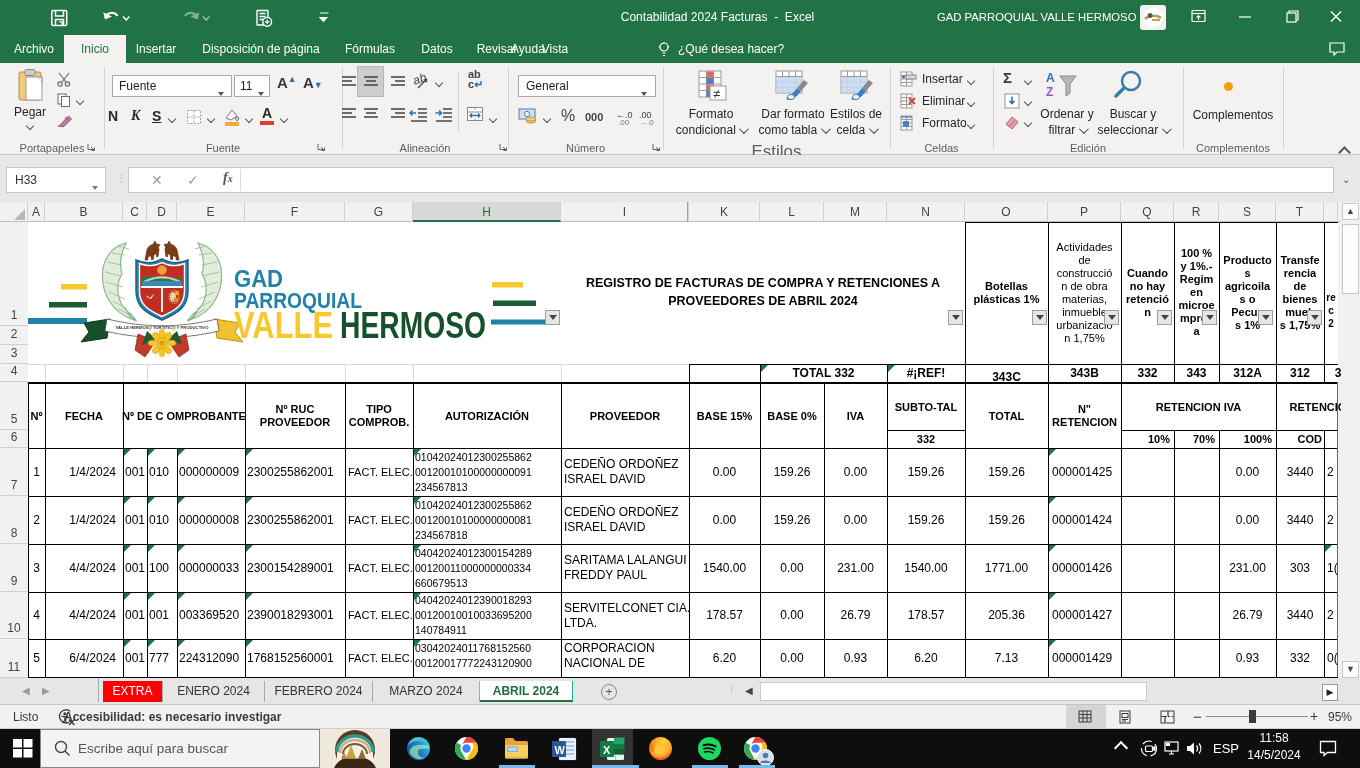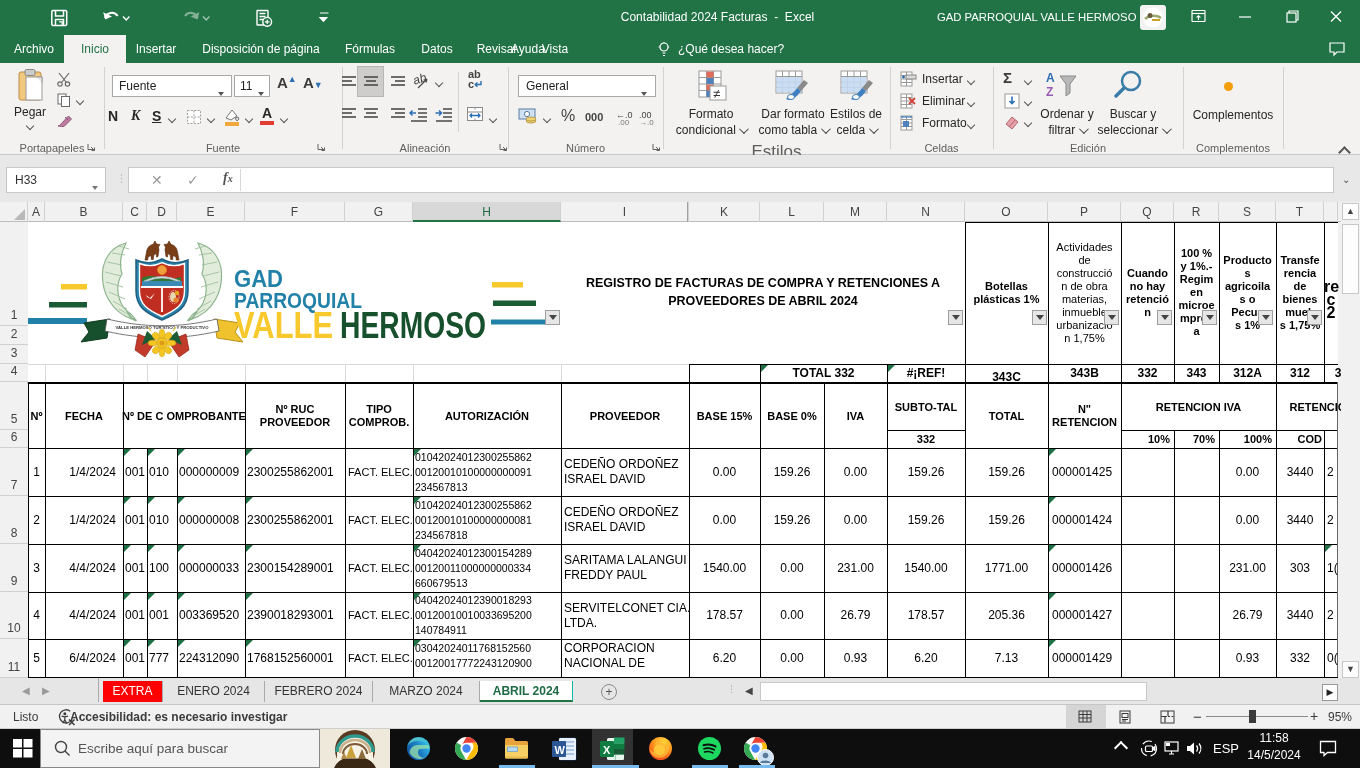--- a/index.html
+++ b/index.html
@@ -503,21 +503,21 @@
 <text x="206" y="116" font-size="36" font-weight="bold" fill="#f8c92c" textLength="99" lengthAdjust="spacingAndGlyphs">VALLE</text>
 <text x="312" y="116" font-size="36" font-weight="bold" fill="#17502c" textLength="146" lengthAdjust="spacingAndGlyphs">HERMOSO</text>
 </svg>
 <div class="tx" style="left:561px;top:274px;width:404px;text-align:center;font-weight:bold;font-size:12.5px;line-height:18px;white-space:normal">REGISTRO DE FACTURAS DE COMPRA Y RETENCIONES A PROVEEDORES DE ABRIL 2024</div>
 <div class="tx" style="left:965px;top:280px;width:83px;text-align:center;font-weight:bold;font-size:11px;line-height:13px;white-space:normal">Botellas<br>plásticas 1%</div>
 <div class="tx" style="left:1048px;top:241px;width:73px;text-align:center;font-weight:normal;font-size:11px;line-height:13px;white-space:normal">Actividades<br>de<br>construcció<br>n de obra<br>materias,<br>inmueble<br>urbanizació<br>n 1,75%</div>
 <div class="tx" style="left:1121px;top:267px;width:53px;text-align:center;font-weight:bold;font-size:11px;line-height:13px;white-space:normal">Cuando<br>no hay<br>retenció<br>n</div>
 <div class="tx" style="left:1174px;top:247px;width:45px;text-align:center;font-weight:bold;font-size:11px;line-height:13px;white-space:normal">100 %<br>y 1%.-<br>Regim<br>en<br>microe<br>mpres<br>a</div>
 <div class="tx" style="left:1219px;top:254px;width:57px;text-align:center;font-weight:bold;font-size:11px;line-height:13px;white-space:normal">Producto<br>s<br>agricoila<br>s o<br>Pecua<br>s 1%</div>
 <div class="tx" style="left:1276px;top:254px;width:48px;text-align:center;font-weight:bold;font-size:11px;line-height:13px;white-space:normal">Transfe<br>rencia<br>de<br>bienes<br>mueb<br>s 1,75%</div>
-<div class="tx" style="left:1324px;top:267px;width:14px;text-align:center;font-weight:bold;font-size:16px;line-height:13px;white-space:normal">&nbsp;<br>re<br>c<br>2</div>
+<div class="tx" style="left:1324px;top:278px;width:14px;text-align:center;font-weight:bold;font-size:10px;line-height:13px;white-space:normal">&nbsp;<br>re<br>c<br>2</div>
 <div class="dd" style="left:545px;top:310px"></div>
 <div class="dd" style="left:948px;top:310px"></div>
 <div class="dd" style="left:1032px;top:310px"></div>
 <div class="dd" style="left:1104px;top:310px"></div>
 <div class="dd" style="left:1157px;top:310px"></div>
 <div class="dd" style="left:1202px;top:310px"></div>
 <div class="dd" style="left:1258px;top:310px"></div>
 <div class="dd" style="left:1307px;top:310px"></div>
 <div class="cell c-c hb" style="left:760px;top:364px;width:127px;height:18px;font-size:12px">TOTAL 332</div>
 <div class="tri" style="left:761px;top:365px"></div>
@@ -692,21 +692,21 @@
 <div class="a" style="left:0;top:705px;width:1360px;height:24px;background:#f1f1f1;border-bottom:1px solid #cfcfcf;box-sizing:border-box"></div>
 <div class="tx" style="left:13px;top:710px;font-size:12px;color:#3b3b3b">Listo</div>
 <svg class="a" style="left:57px;top:708px" width="19" height="18" viewBox="0 0 19 18">
 <g stroke="#3b3b3b" fill="none" stroke-width="1.3">
 <path d="M13.2 3.2 A6.6 6.6 0 1 0 14.6 12"></path>
 <circle cx="7.8" cy="5.8" r="1.5" fill="#3b3b3b" stroke="none"></circle>
 <path d="M4.6 8.2 l3.2.7 3.2-.7M7.8 9 v2.8l-2 3.4M7.8 11.8 l2 3.4" stroke-width="1.2"></path>
 <path d="M12 11.5l5.5 5.5M17.5 11.5L12 17" stroke-width="1.5"></path>
 </g>
   </svg>
-<div class="tx" style="left:70px;top:710px;font-size:12px;font-weight:bold;color:#3b3b3b">Accesibilidad: es necesario investigar</div>
+<div class="tx" style="left:64px;top:710px;font-size:12px;font-weight:bold;color:#3b3b3b">Accesibilidad: es necesario investigar</div>
 <div class="a" style="left:1066px;top:705px;width:40px;height:23px;background:#d5d5d5"></div>
 <svg class="a" style="left:1078px;top:710px" width="15" height="14" viewBox="0 0 15 14">
     <g stroke="#3b3b3b" fill="none">
       <rect x="1" y="1" width="12" height="11"></rect>
       <path d="M1 4.5h12M1 8h12M5 1v11M9 1v11"></path>
     </g>
   </svg>
 <svg class="a" style="left:1118px;top:710px" width="15" height="14" viewBox="0 0 15 14">
     <g stroke="#3b3b3b" fill="none">
       <rect x="2" y="1" width="10" height="12"></rect>

